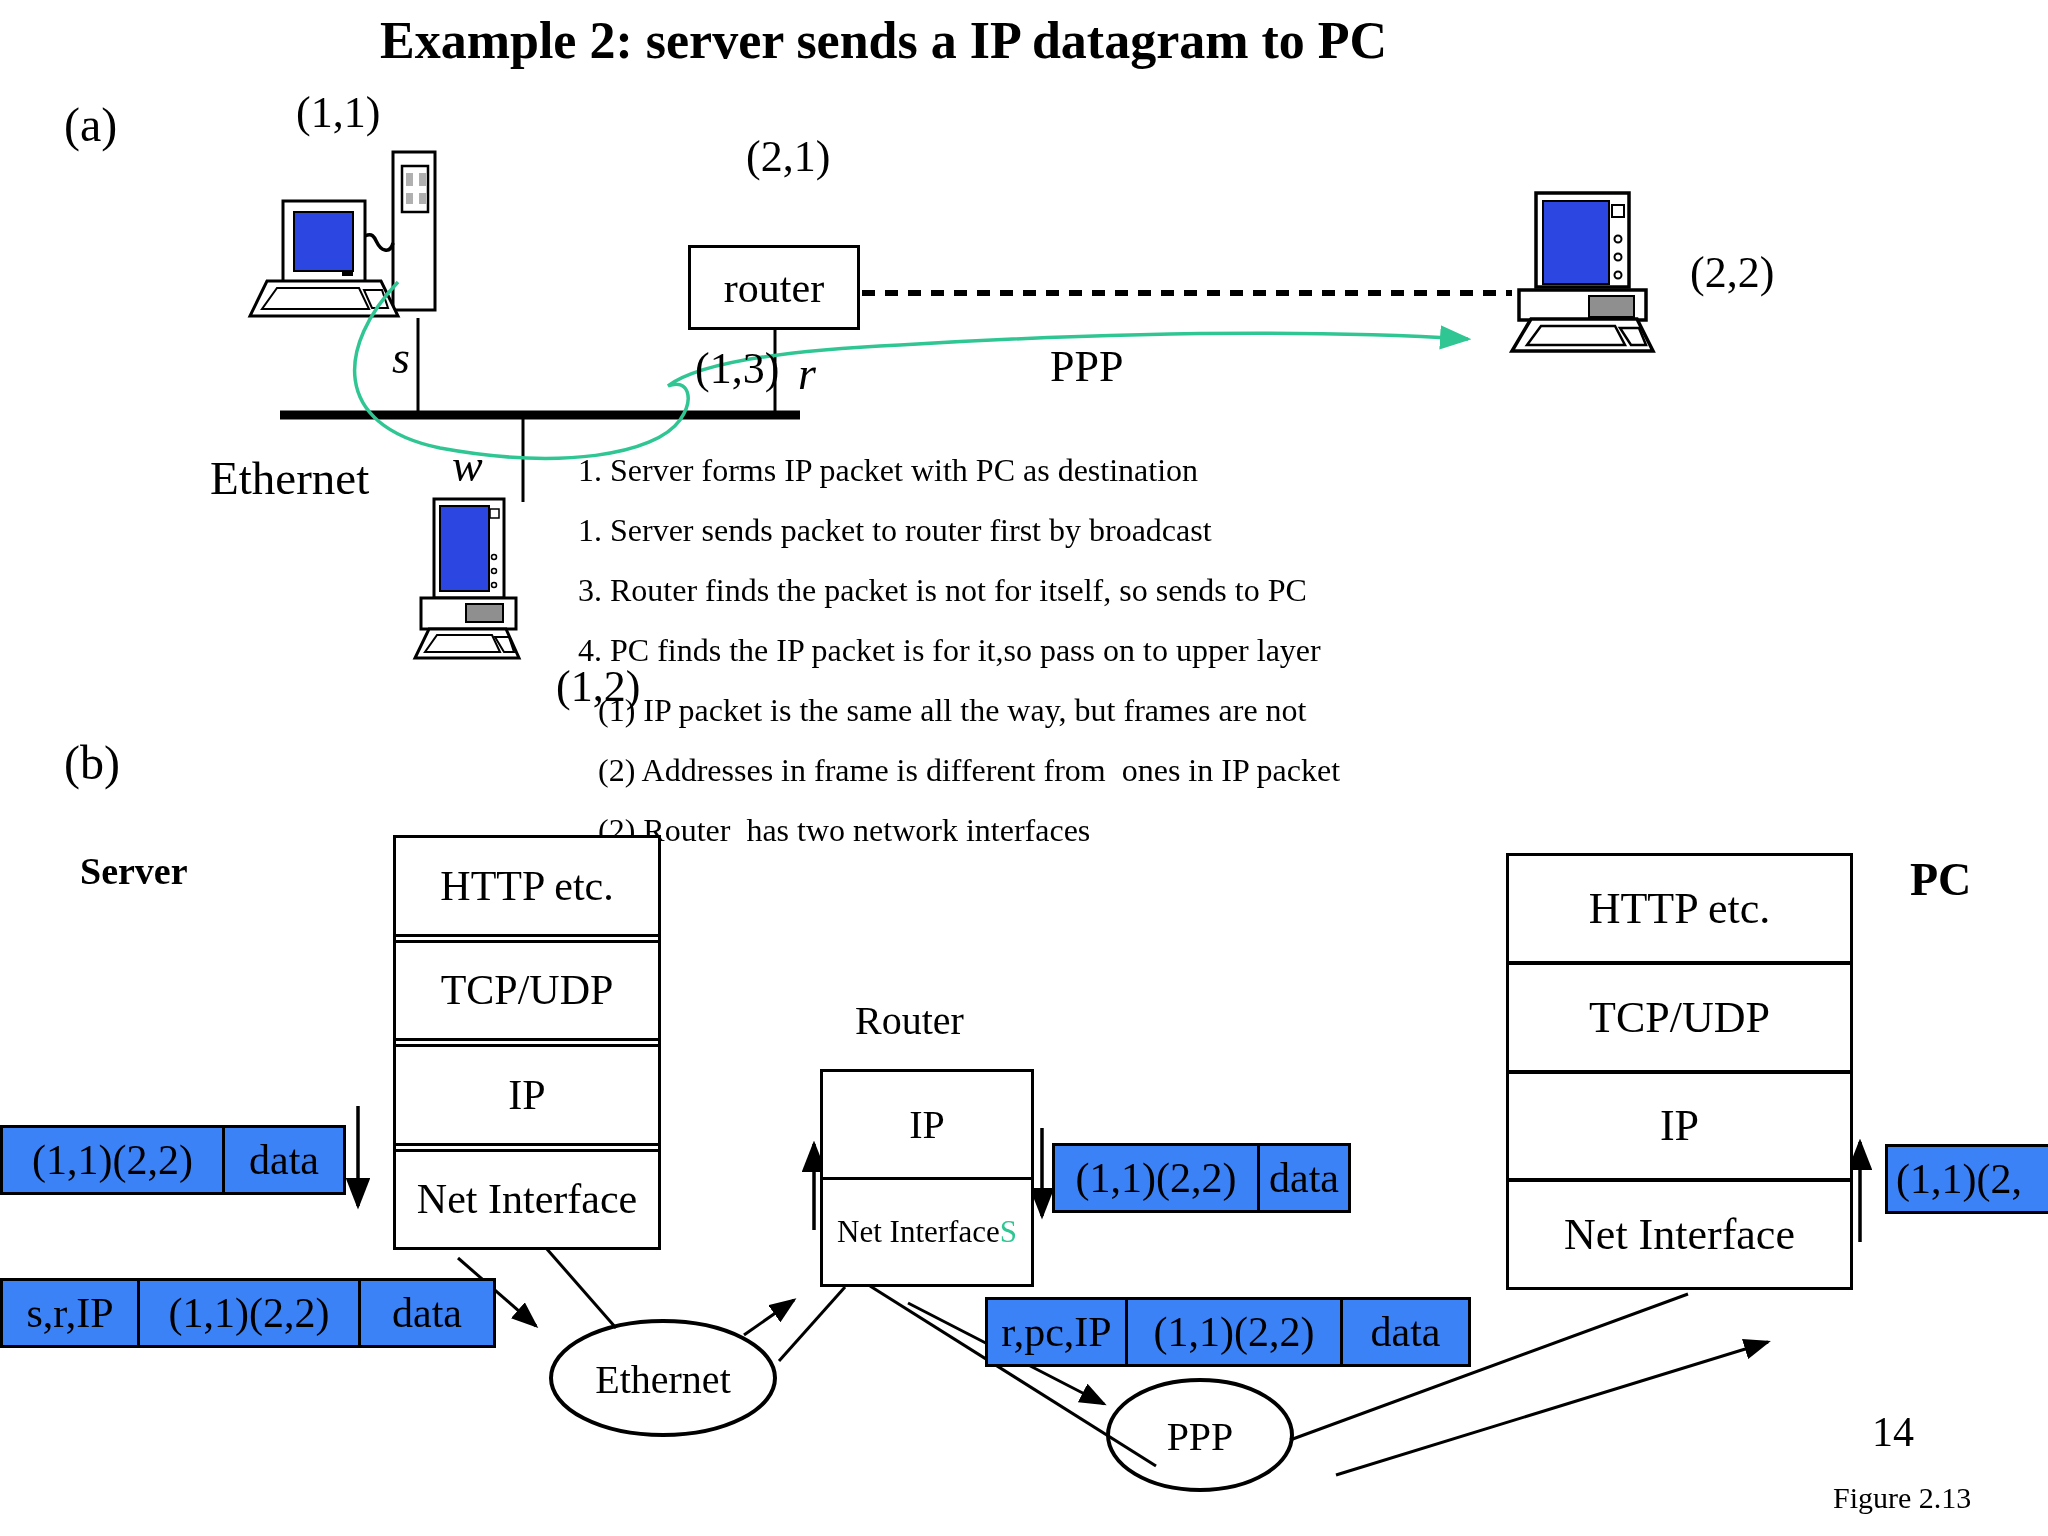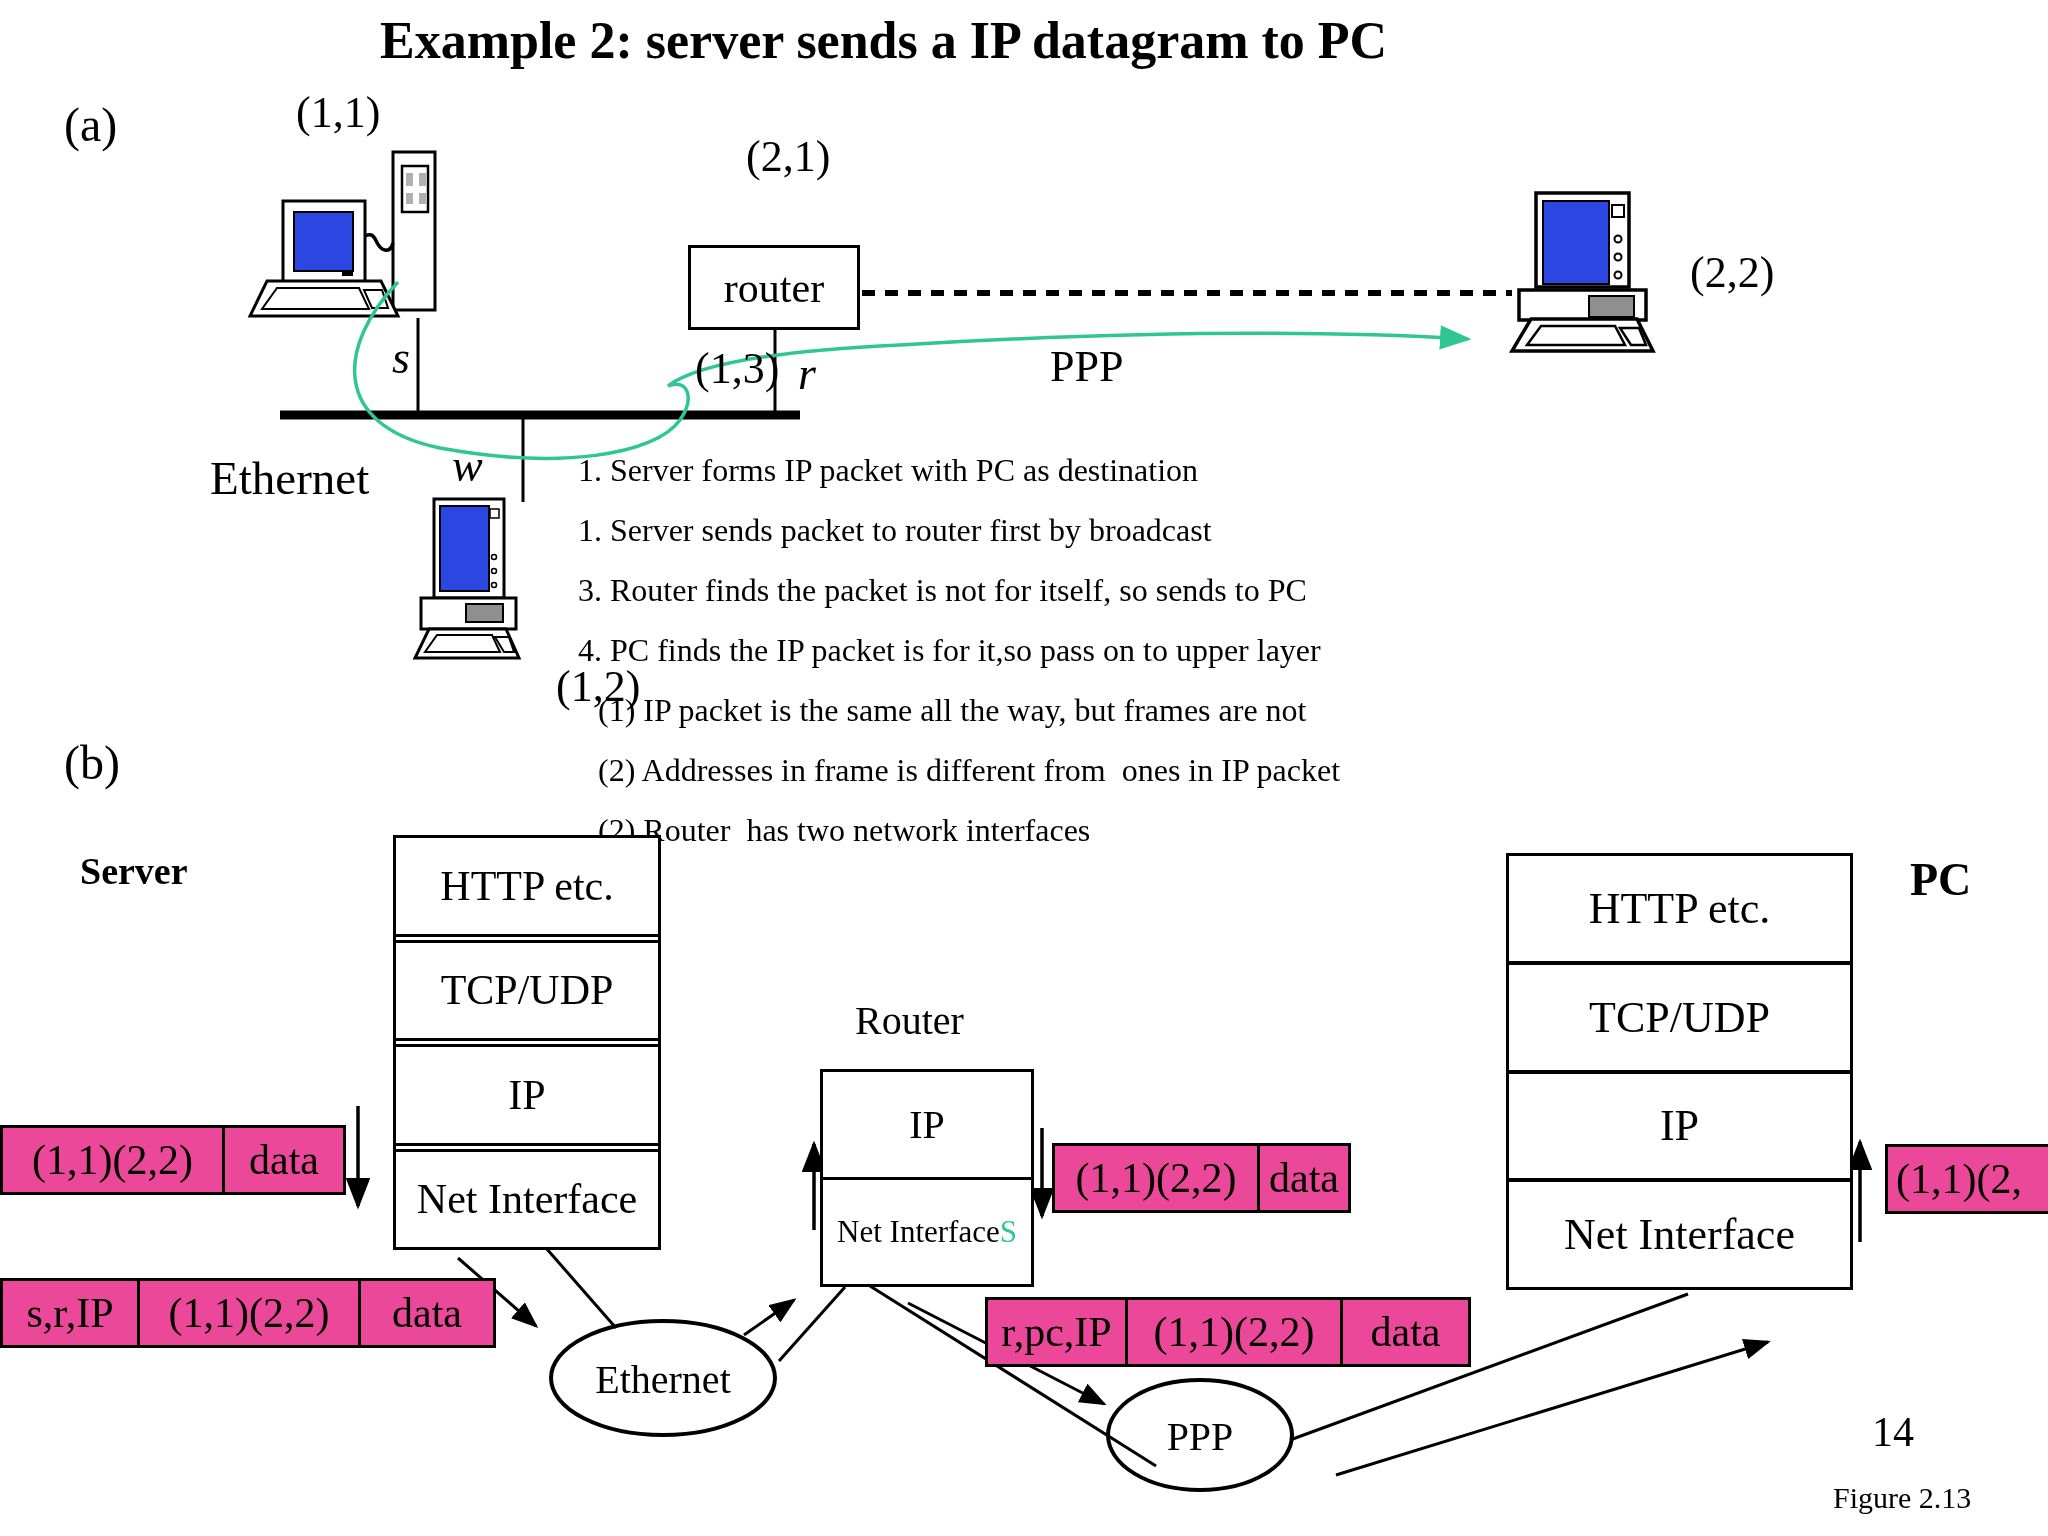--- a/index.html
+++ b/index.html
@@ -45,21 +45,21 @@
   .server-stack .row:not(:last-child){border-bottom:9px double #000;}
   .router-stack{left:820px;top:1069px;width:214px;height:218px;}
   .router-stack .row:not(:last-child){border-bottom:3px solid #000;}
   .router-stack .row.top{font-size:40px;}
   .router-stack .row.nif{font-size:31px;}
   .pc-stack{left:1506px;top:853px;width:347px;height:437px;}
   .pc-stack .row{font-size:44px;}
   .pc-stack .row:not(:last-child){border-bottom:4px solid #000;}
   .green-s{color:#2FC693;}
   .packet{
-    position:absolute;display:flex;background:#ec4899;border:3px solid #000;
+    position:absolute;display:flex;background:#3b82f6;border:3px solid #000;
     height:70px;box-sizing:border-box;z-index:2;
   }
   .packet .cell{
     display:flex;align-items:center;justify-content:center;font-size:42px;
     border-right:3px solid #000;box-sizing:border-box;white-space:nowrap;
   }
   .packet .cell:last-child{border-right:none;}
   .pk1{left:0;top:1125px;}
   .pk2{left:0;top:1278px;}
   .pk3{left:1052px;top:1143px;}

